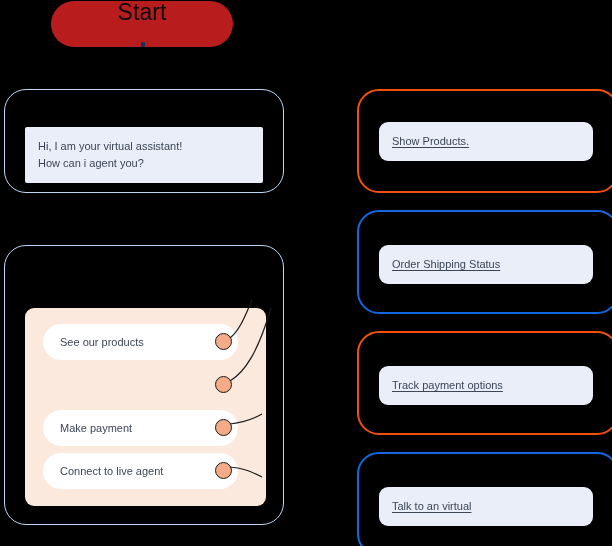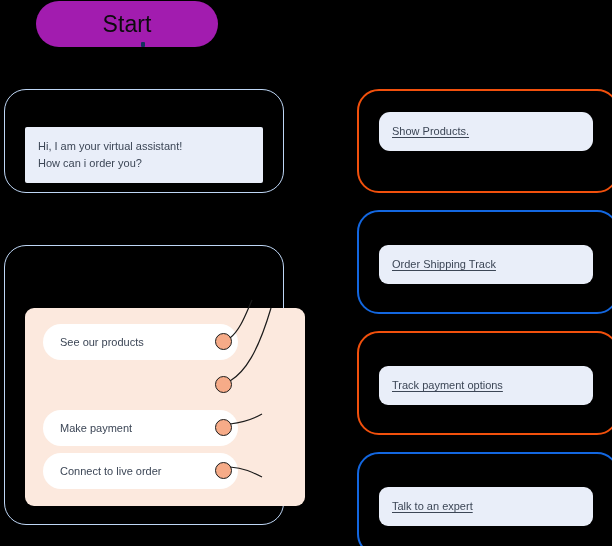--- a/index.html
+++ b/index.html
@@ -19,28 +19,28 @@
   .canvas {
     position: absolute;
     inset: 0;
     width: 612px;
     height: 546px;
   }
 
   
   .start-node {
     position: absolute;
-    left: 36px;
+    left: 51px;
     top: 1px;
     width: 182px;
     height: 46px;
-    background: #a21caf;
+    background: #b91c1c;
     border-radius: 23px;
     display: flex;
-    align-items: center;
+    align-items: flex-start;
     justify-content: center;
   }
   .start-label {
     font-size: 23px;
     font-weight: 500;
     color: #0b0b0c;
     letter-spacing: 0.1px;
     line-height: 1;
   }
   .start-stub {
@@ -91,21 +91,21 @@
     color: #3c4656;
     line-height: 17px;
     white-space: nowrap;
   }
 
   
   .options-panel {
     position: absolute;
     left: 20px;
     top: 62px;
-    width: 280px;
+    width: 241px;
     height: 198px;
     background: #fce9de;
     border-radius: 9px;
   }
   .option-pill {
     position: absolute;
     left: 18px;
     width: 195px;
     height: 36px;
     background: #ffffff;
@@ -185,71 +185,71 @@
 <div class="canvas">
 
   <div class="start-node">
     <span class="start-label">Start</span>
   </div>
   <div class="start-stub"></div>
 
   <div class="flow-card greet">
     <div class="greet-bubble">
       <div class="greet-line">Hi, I am your virtual assistant!</div>
-      <div class="greet-line">How can i order you?</div>
+      <div class="greet-line">How can i agent you?</div>
     </div>
   </div>
 
   <div class="flow-card options">
     <div class="options-panel">
 
       <div class="option-pill" style="top:16px;">
         <span class="pill-label">See our products</span>
       </div>
       <div class="option-dot" style="left:190px; top:25px;"></div>
 
       <div class="option-dot" style="left:190px; top:68px;"></div>
 
       <div class="option-pill" style="top:102px;">
         <span class="pill-label">Make payment</span>
       </div>
       <div class="option-dot" style="left:190px; top:111px;"></div>
 
       <div class="option-pill" style="top:145px;">
-        <span class="pill-label">Connect to live order</span>
+        <span class="pill-label">Connect to live agent</span>
       </div>
       <div class="option-dot" style="left:190px; top:154px;"></div>
 
     </div>
   </div>
 
   <svg class="connectors" viewBox="0 0 612 546">
     <path d="M 230 338 C 240 330 245 316 252 300"></path>
     <path d="M 230 381 C 245 372 258 352 271 308"></path>
     <path d="M 230 424 C 245 422 255 418 262 414"></path>
     <path d="M 230 467 C 244 468 252 472 262 477"></path>
   </svg>
 
   <div class="resp-card orange" style="top:89px; height:104px;">
-    <div class="resp-inner" style="top:21px;border-radius:11px;">
+    <div class="resp-inner" style="top:31px;">
       <span class="resp-link">Show Products.</span>
     </div>
   </div>
 
   <div class="resp-card blue" style="top:210px; height:104px;">
     <div class="resp-inner" style="top:33px;">
-      <span class="resp-link">Order  Shipping Track</span>
+      <span class="resp-link">Order  Shipping Status</span>
     </div>
   </div>
 
   <div class="resp-card orange" style="top:331px; height:104px;">
     <div class="resp-inner" style="top:33px;">
       <span class="resp-link">Track payment options</span>
     </div>
   </div>
 
   <div class="resp-card blue" style="top:452px; height:104px;">
     <div class="resp-inner" style="top:33px;">
-      <span class="resp-link">Talk to an expert</span>
+      <span class="resp-link">Talk to an virtual</span>
     </div>
   </div>
 
 </div>
 
 </body></html>

